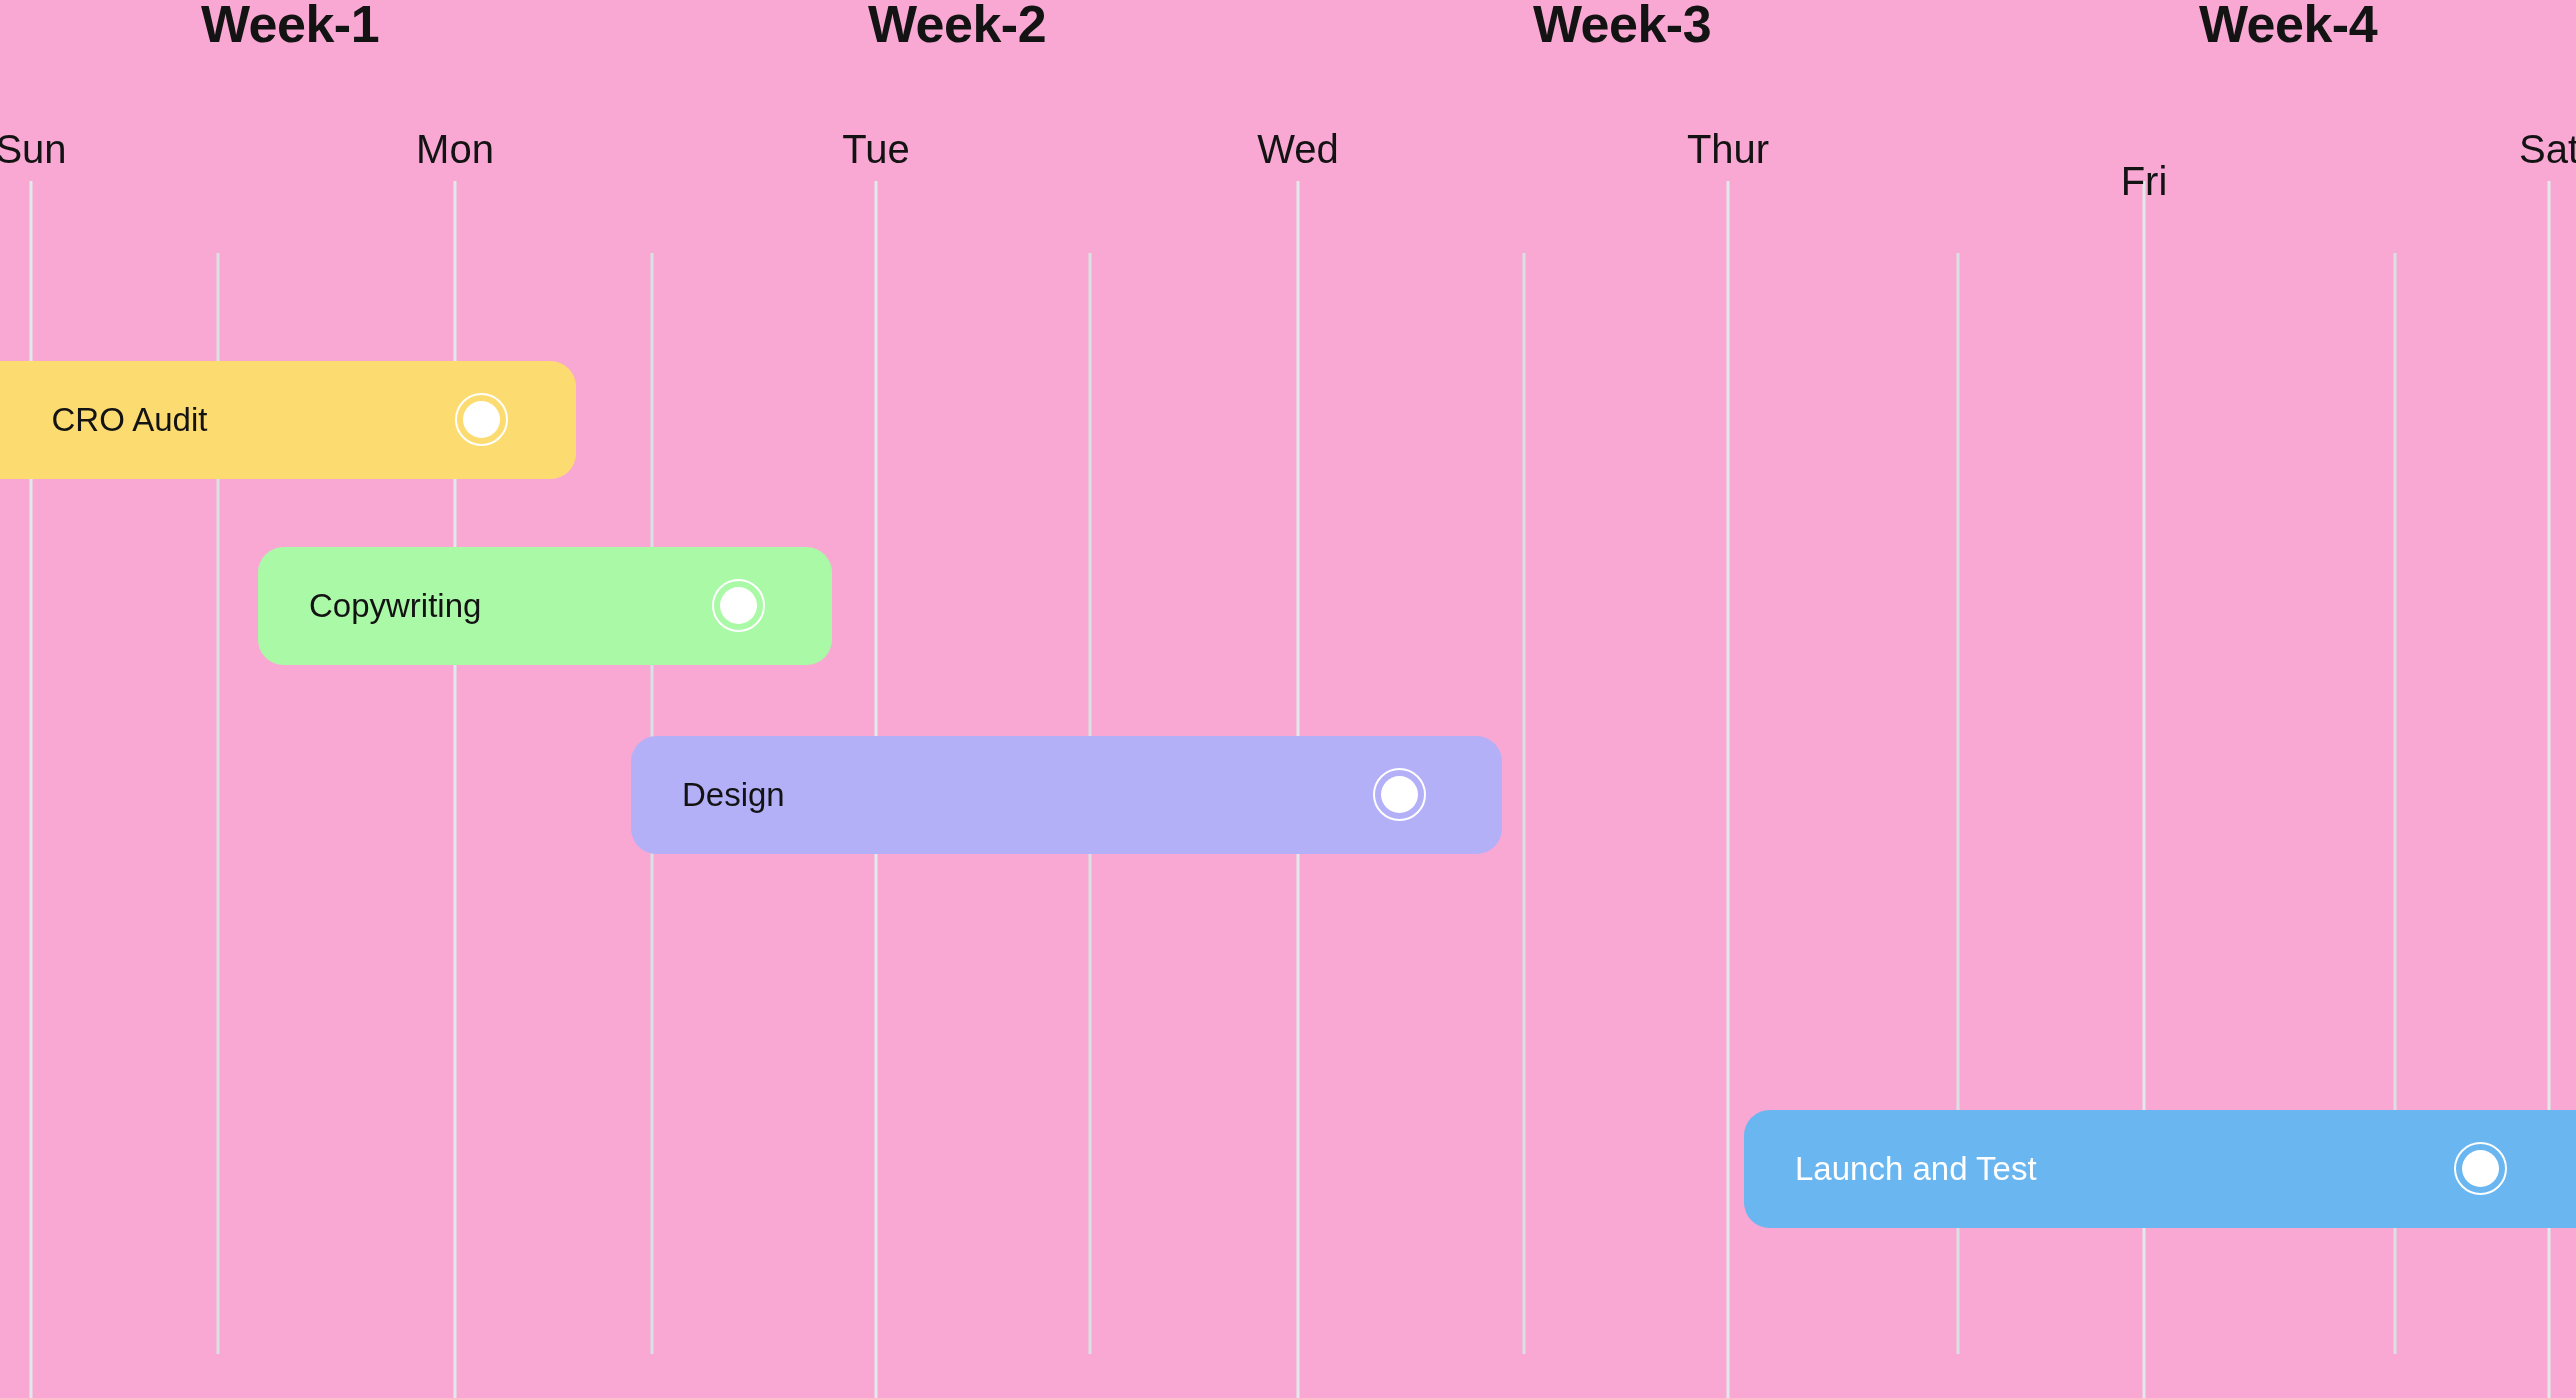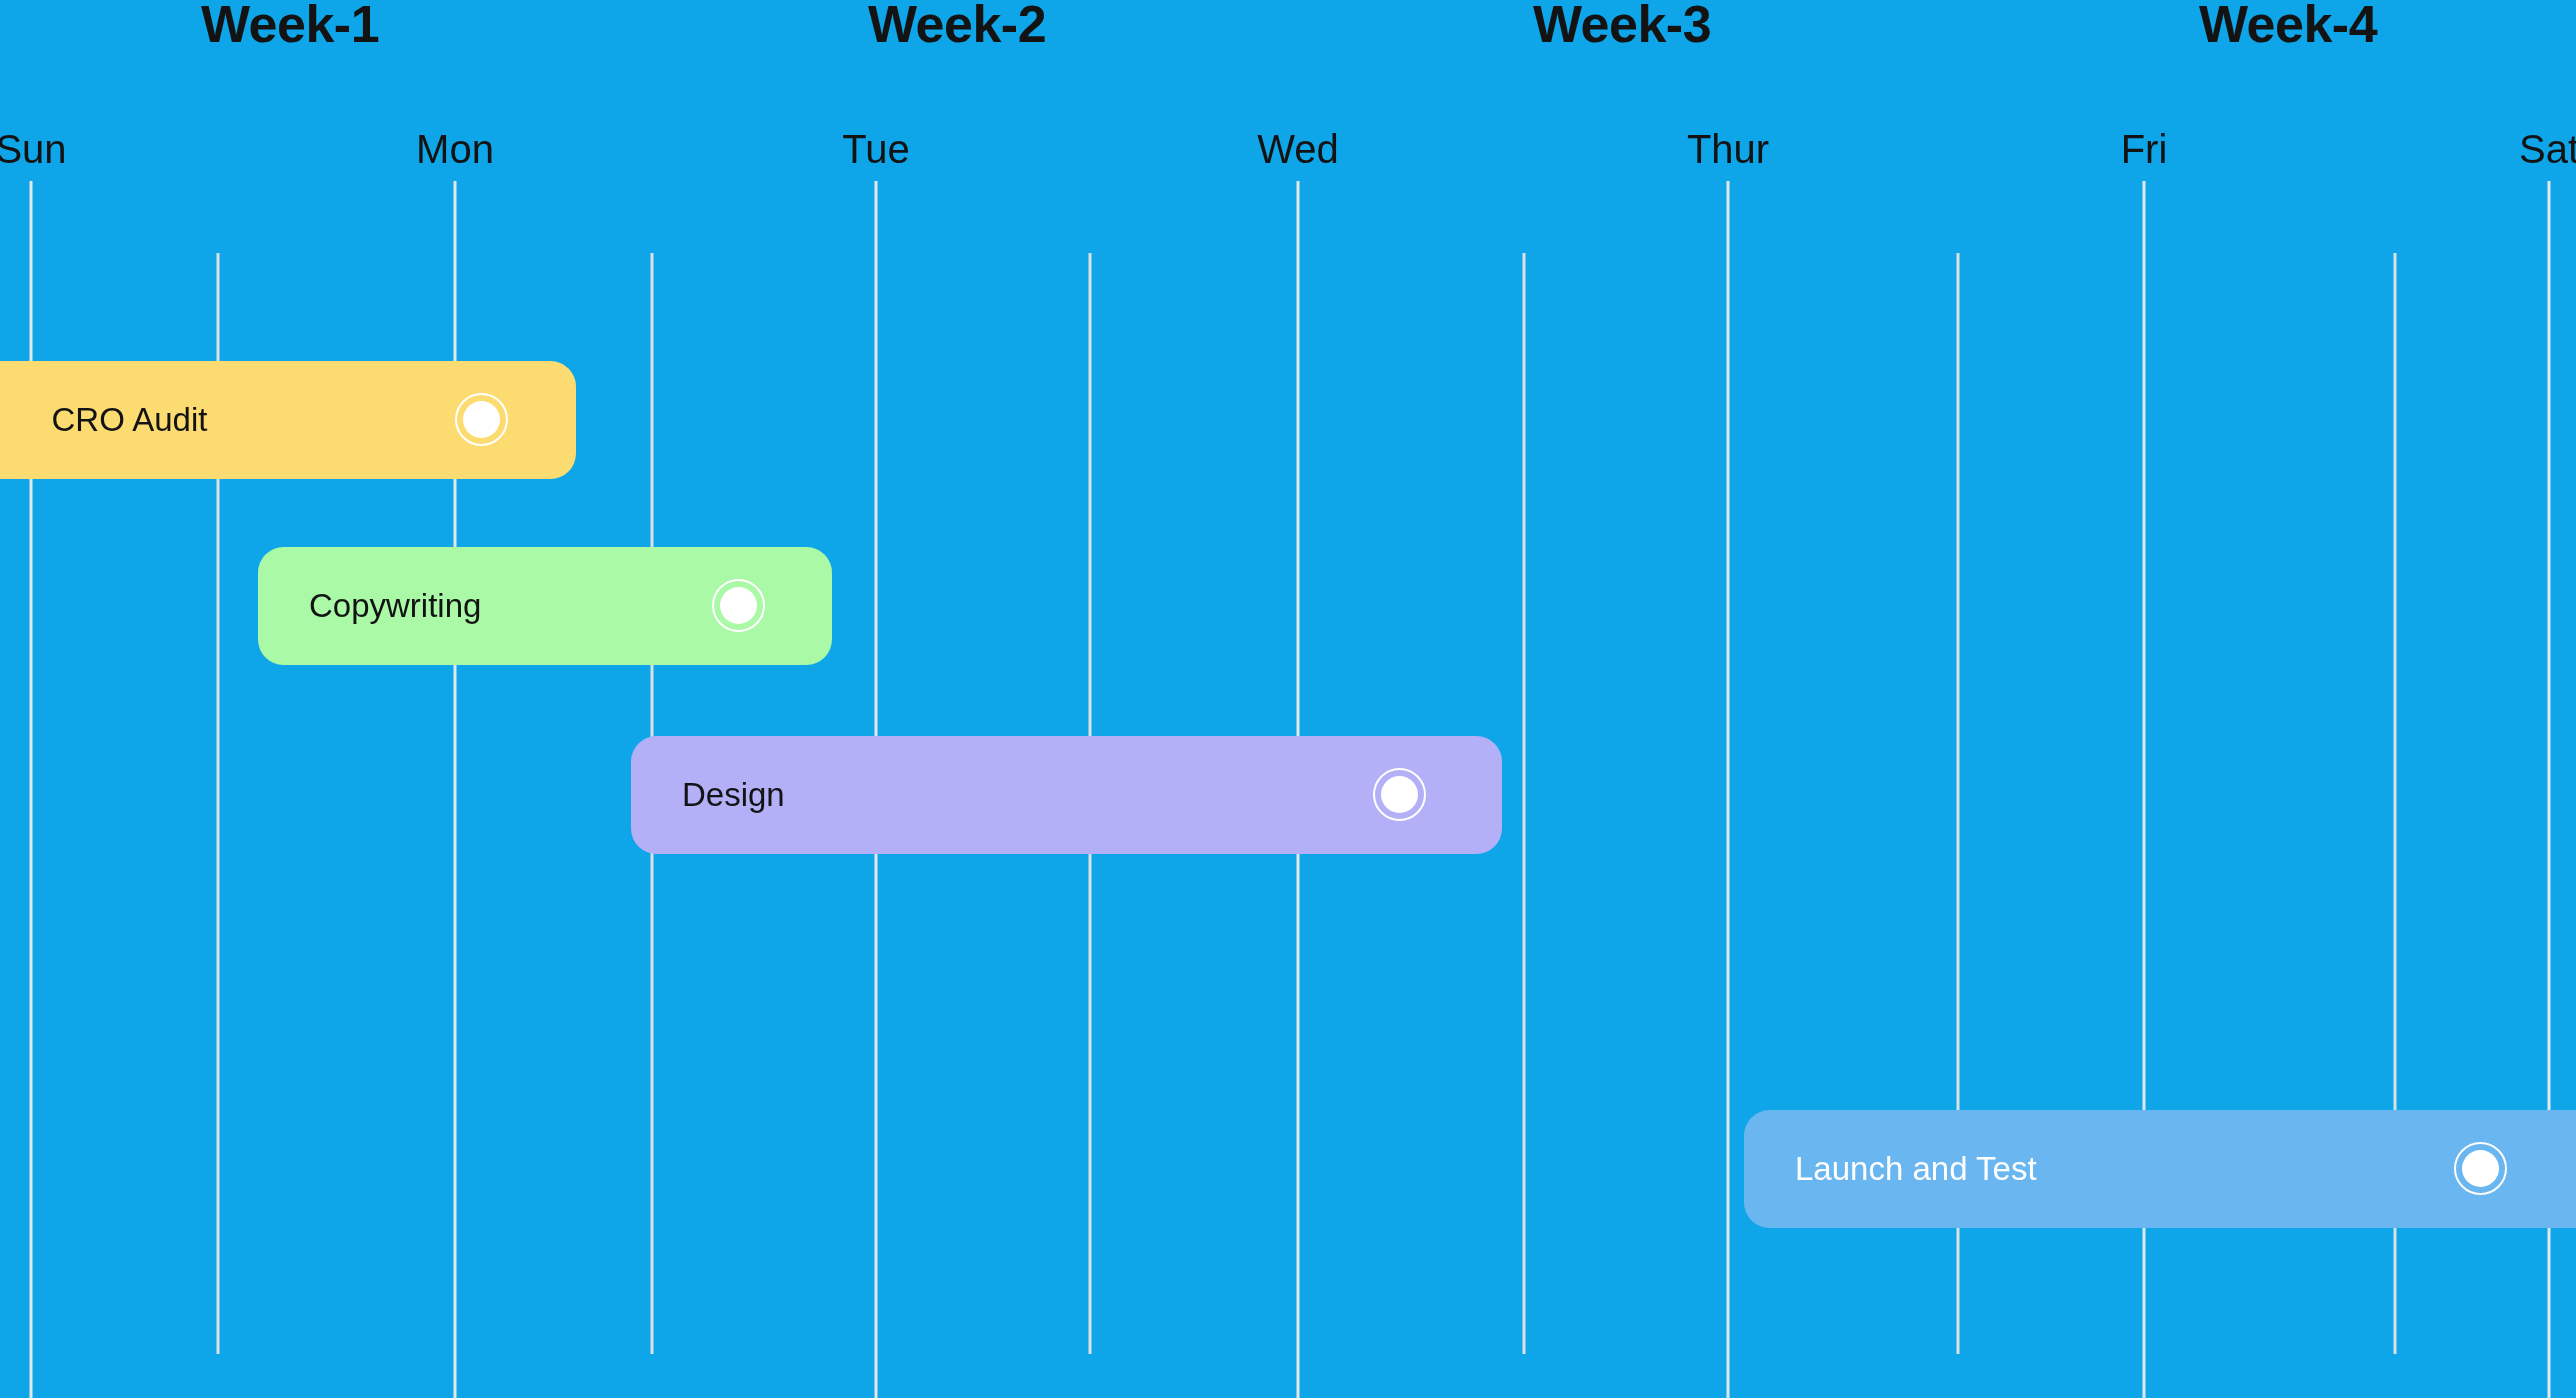--- a/index.html
+++ b/index.html
@@ -4,21 +4,21 @@
 <style>
   html, body {
     margin: 0;
     padding: 0;
     background: #4c6670;
   }
   #gantt-root {
     position: relative;
     width: 2576px;
     height: 1399px;
-    background: #0ea5e9;
+    background: #f9a8d4;
     overflow: hidden;
     font-family: "Liberation Sans", sans-serif;
   }
 
   
   #week-header {
     position: absolute;
     left: 0;
     top: 0;
     width: 2576px;
@@ -148,21 +148,21 @@
       <div class="week-label" style="left: 1622px;">Week-3</div>
       <div class="week-label" style="left: 2288px;">Week-4</div>
     </div>
 
   <div id="day-header">
       <div class="day-label" style="left: 31px;">Sun</div>
       <div class="day-label" style="left: 455px;">Mon</div>
       <div class="day-label" style="left: 876px;">Tue</div>
       <div class="day-label" style="left: 1298px;">Wed</div>
       <div class="day-label" style="left: 1728px;">Thur</div>
-      <div class="day-label" style="left: 2144px;">Fri</div>
+      <div class="day-label" style="left: 2144px; margin-top: 32px;">Fri</div>
       <div class="day-label" style="left: 2549px;">Sat</div>
     </div>
 
   <div id="bars-layer">
       <div class="task-bar" style="left: -29.5px; width: 605px; top: 361px; background: rgb(252, 220, 113);">
         <span class="task-label" style="color: rgb(19, 19, 19); left: 81px;">CRO Audit</span>
         <span class="task-marker" style="left: 484px; top: 32px;"></span>
       </div>
       <div class="task-bar" style="left: 631px; width: 871px; top: 736px; background: rgb(179, 176, 248);">
         <span class="task-label" style="color: rgb(19, 19, 19); left: 51px;">Design</span>

